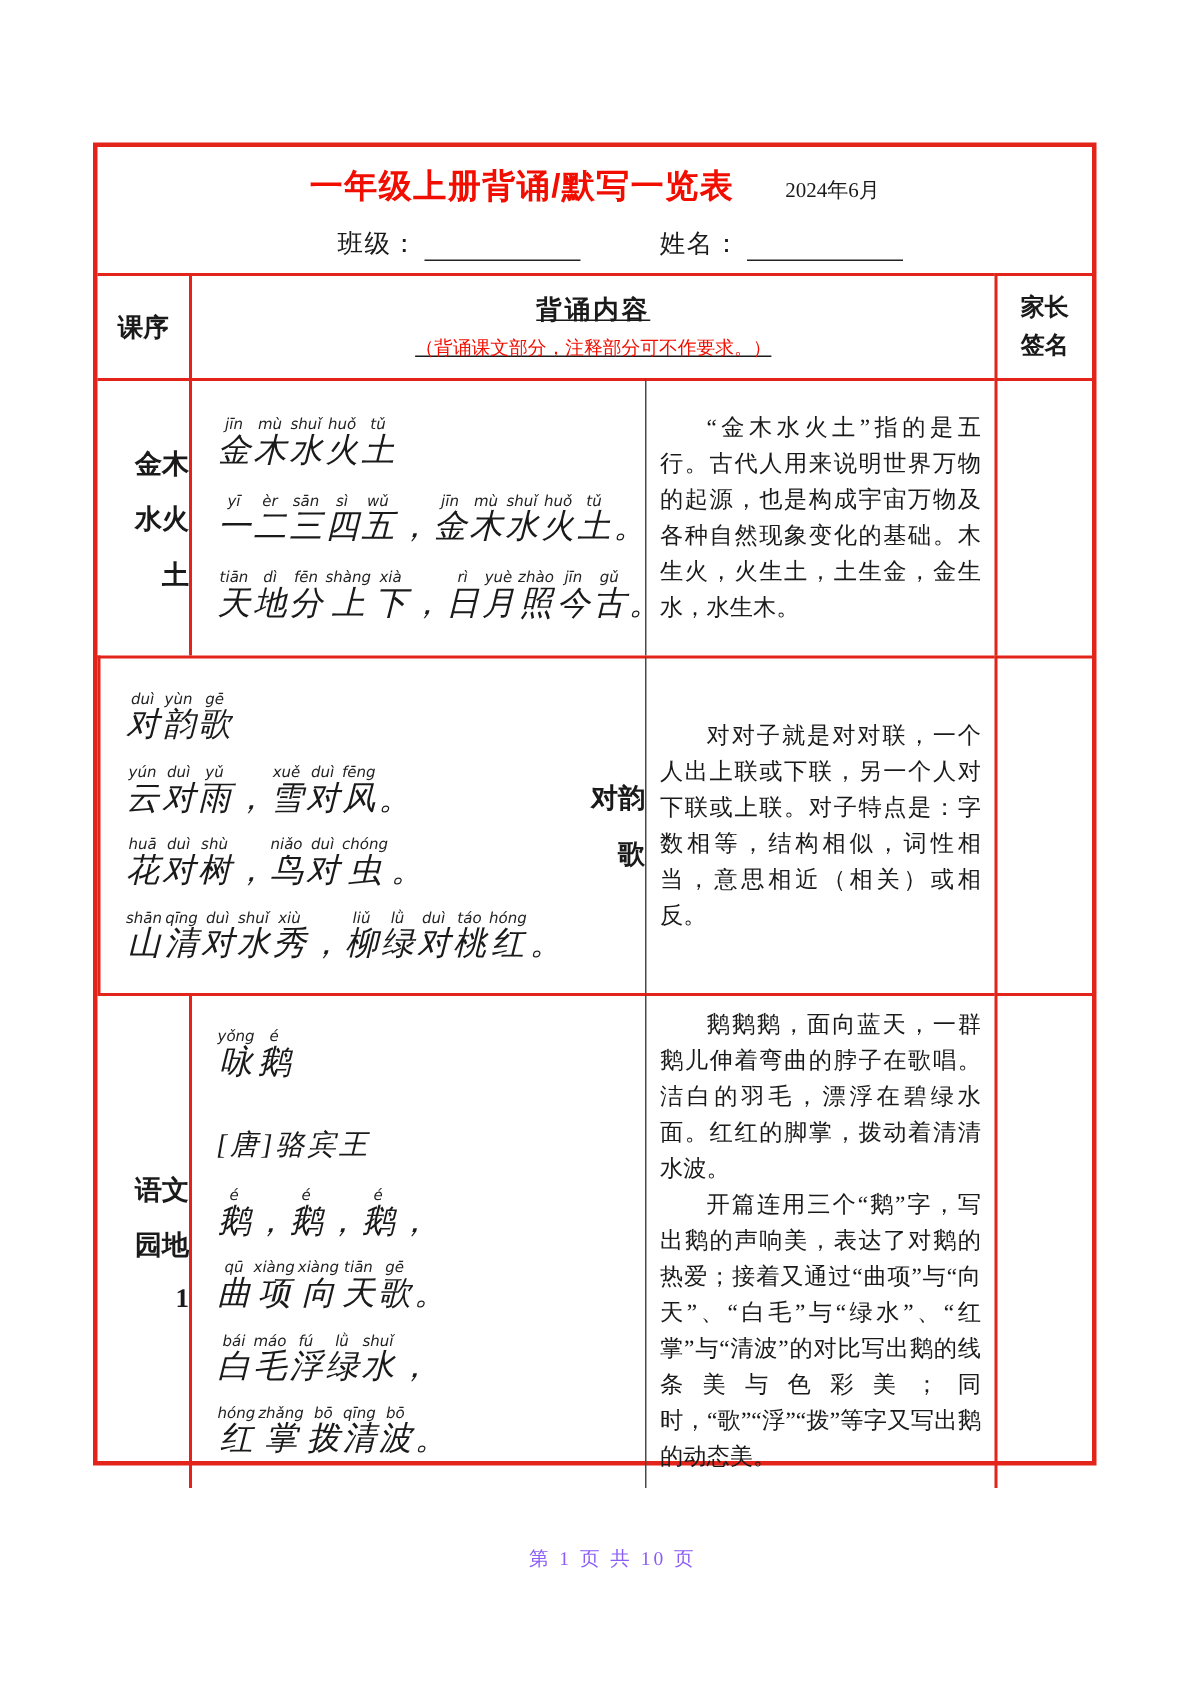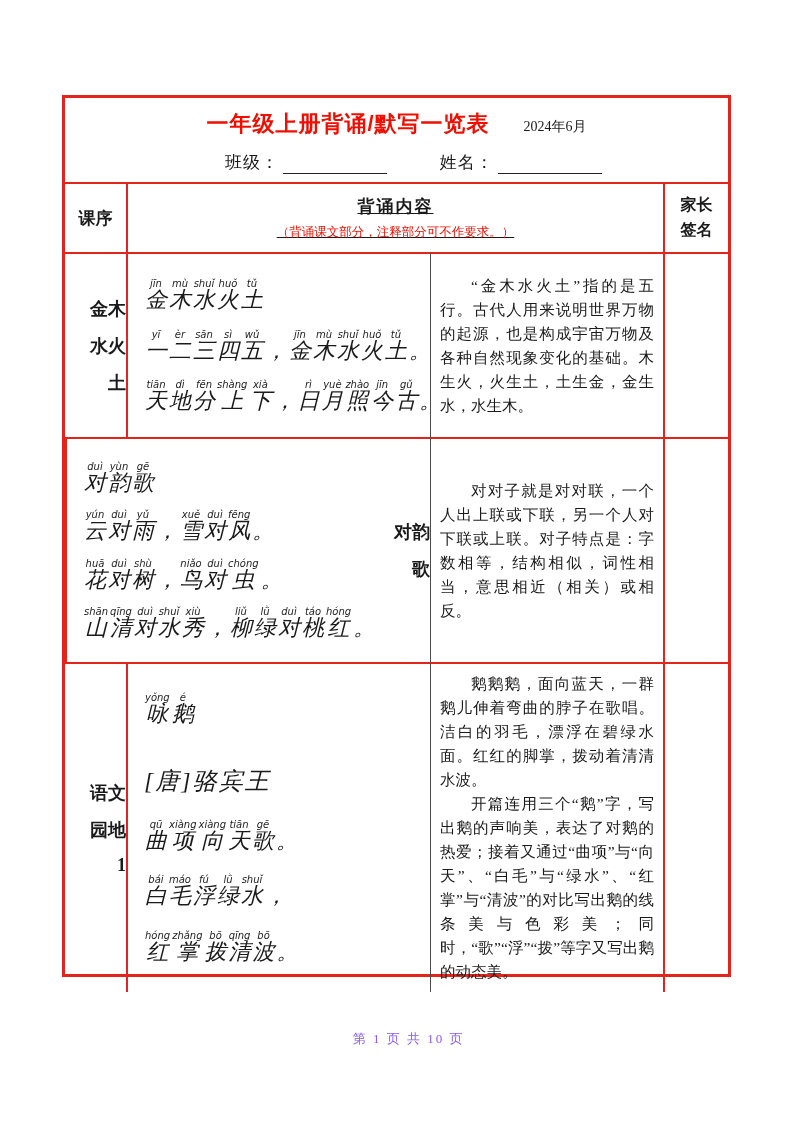--- a/index.html
+++ b/index.html
@@ -50,21 +50,21 @@
   .lesson-cell { display:flex; flex-direction:column; align-items:flex-end;
     justify-content:center; font-weight:bold; font-size:18px; gap:13px; }
   .poem-cell { display:flex; flex-direction:column; 
     justify-content:space-evenly; padding:6px 16px;font-style:italic; }
   .poem-line { font-size:22px; line-height:1; white-space:nowrap; }
   .poem-line ruby { ruby-align:center; margin:0 1px; }
   .poem-line rt {
     font-size:10px; line-height:1.1; color:#222; letter-spacing:0;
     font-family:"DejaVu Sans","Liberation Sans",sans-serif; font-weight:normal;
   }
-  .poem-plain { font-size:24px; letter-spacing:2px;margin-top:16px; }
+  .poem-plain { font-size:19px; letter-spacing:2px;margin-top:16px; }
   .note-cell {
     border-left:1.5px solid #4a4a4a;
     display:flex; flex-direction:column; justify-content:center;
     padding:8px 9px; font-size:15.5px; line-height:24px; text-align:justify;
   }
   .note-para { text-indent:2em; }
   .sign-cell { }
   
   .page-footer {
     position:absolute; left:12px; top:1030px; width:100%;
@@ -131,20 +131,21 @@
         </div>
         <div class="cell sign-cell"></div>
         <div class="cell first-col lesson-cell">
           <div class="lesson-line">语文</div>
           <div class="lesson-line">园地</div>
           <div class="lesson-line">1</div>
         </div>
         <div class="cell poem-cell">
           <div class="poem-line"><ruby>咏<rt>yǒng</rt></ruby><ruby>鹅<rt>é</rt></ruby></div>
           <div class="poem-plain">[唐]骆宾王</div>
+          <div class="poem-line"><ruby>鹅<rt>é</rt></ruby><ruby>，<rt></rt></ruby><ruby>鹅<rt>é</rt></ruby><ruby>，<rt></rt></ruby><ruby>鹅<rt>é</rt></ruby><ruby>，<rt></rt></ruby></div>
           <div class="poem-line"><ruby>曲<rt>qū</rt></ruby><ruby>项<rt>xiàng</rt></ruby><ruby>向<rt>xiàng</rt></ruby><ruby>天<rt>tiān</rt></ruby><ruby>歌<rt>gē</rt></ruby><ruby>。<rt></rt></ruby></div>
           <div class="poem-line"><ruby>白<rt>bái</rt></ruby><ruby>毛<rt>máo</rt></ruby><ruby>浮<rt>fú</rt></ruby><ruby>绿<rt>lǜ</rt></ruby><ruby>水<rt>shuǐ</rt></ruby><ruby>，<rt></rt></ruby></div>
           <div class="poem-line"><ruby>红<rt>hóng</rt></ruby><ruby>掌<rt>zhǎng</rt></ruby><ruby>拨<rt>bō</rt></ruby><ruby>清<rt>qīng</rt></ruby><ruby>波<rt>bō</rt></ruby><ruby>。<rt></rt></ruby></div>
         </div>
         <div class="cell note-cell">
           <div class="note-para">鹅鹅鹅，面向蓝天，一群鹅儿伸着弯曲的脖子在歌唱。洁白的羽毛，漂浮在碧绿水面。红红的脚掌，拨动着清清水波。</div>
           <div class="note-para">开篇连用三个“鹅”字，写出鹅的声响美，表达了对鹅的热爱；接着又通过“曲项”与“向天”、“白毛”与“绿水”、“红掌”与“清波”的对比写出鹅的线条美与色彩美；同时，“歌”“浮”“拨”等字又写出鹅的动态美。</div>
         </div>
         <div class="cell sign-cell"></div>
       </div>

